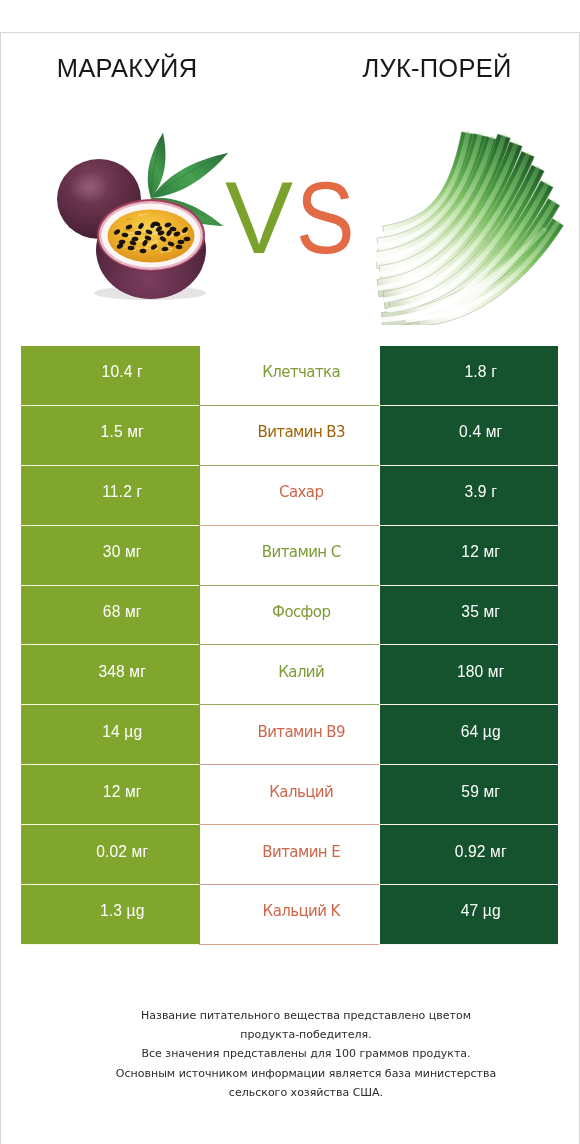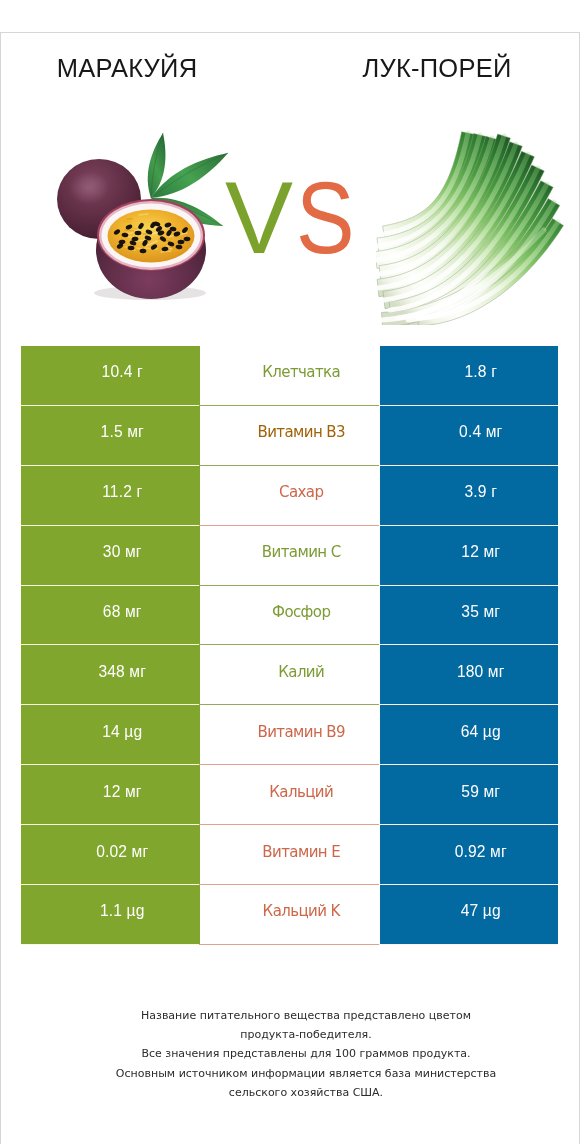--- a/index.html
+++ b/index.html
@@ -15,21 +15,21 @@
   .vs{position:absolute;left:225px;top:59px;height:102px;font-size:102px;line-height:102px;white-space:nowrap;font-family:"Liberation Sans",sans-serif;font-weight:400;}
   .vs span{display:inline-block;}
   .vs .v{color:#7ba22c;}
   .vs .s{color:#e26a45;transform:scaleX(.86);transform-origin:left center;margin-left:3px;}
   .tbl{position:absolute;left:21px;top:314px;width:537px;height:599px;}
   .row{position:relative;height:59.9px;display:flex;}
   .cell{flex:0 0 auto;width:178.5px;display:flex;align-items:center;justify-content:center;font-family:"Liberation Sans",sans-serif;padding-bottom:7px;box-sizing:border-box;padding-left:24px;}
   .cl,.cr{font-size:15.6px;letter-spacing:.15px;}
   .cm{width:180px;background:#fff;font-family:"DejaVu Sans",sans-serif;font-size:15px;letter-spacing:-.6px;text-indent:-.6px;}
   .cl{background:#81a62e;color:#fff;}
-  .cr{background:#0369a1;color:#fff;}
+  .cr{background:#14532d;color:#fff;}
   .row .sep{position:absolute;left:0;right:0;bottom:0;height:1px;}
   .foot{position:absolute;left:16px;top:974px;width:580px;text-align:center;font-size:11px;line-height:19.2px;color:#2b2b2b;font-family:"DejaVu Sans",sans-serif;}
 </style>
 </head>
 <body>
 
 <div class="page">
   <div class="page-border"></div>
   <div class="title left">МАРАКУЙЯ</div>
   <div class="title right">ЛУК-ПОРЕЙ</div>
@@ -252,21 +252,21 @@
         <div class="cell cr">59 мг</div>
         <div class="sep" style="background:linear-gradient(90deg,#f7fadf 0,#f7fadf 178.5px,#dda391 178.5px,#dda391 358.5px,#fdf3ec 358.5px)"></div>
       </div>
       <div class="row">
         <div class="cell cl">0.02 мг</div>
         <div class="cell cm" style="color:#cd674a">Витамин E</div>
         <div class="cell cr">0.92 мг</div>
         <div class="sep" style="background:linear-gradient(90deg,#f7fadf 0,#f7fadf 178.5px,#dda391 178.5px,#dda391 358.5px,#fdf3ec 358.5px)"></div>
       </div>
       <div class="row">
-        <div class="cell cl">1.1 µg</div>
+        <div class="cell cl">1.3 µg</div>
         <div class="cell cm" style="color:#cd674a">Кальций K</div>
         <div class="cell cr">47 µg</div>
         <div class="sep" style="background:linear-gradient(90deg,#f7fadf 0,#f7fadf 178.5px,#dda391 178.5px,#dda391 358.5px,#fdf3ec 358.5px)"></div>
       </div>
     </div>
   <div class="foot">
       <div>Название питательного вещества представлено цветом</div>
       <div>продукта-победителя.</div>
       <div>Все значения представлены для 100 граммов продукта.</div>
       <div>Основным источником информации является база министерства</div>

